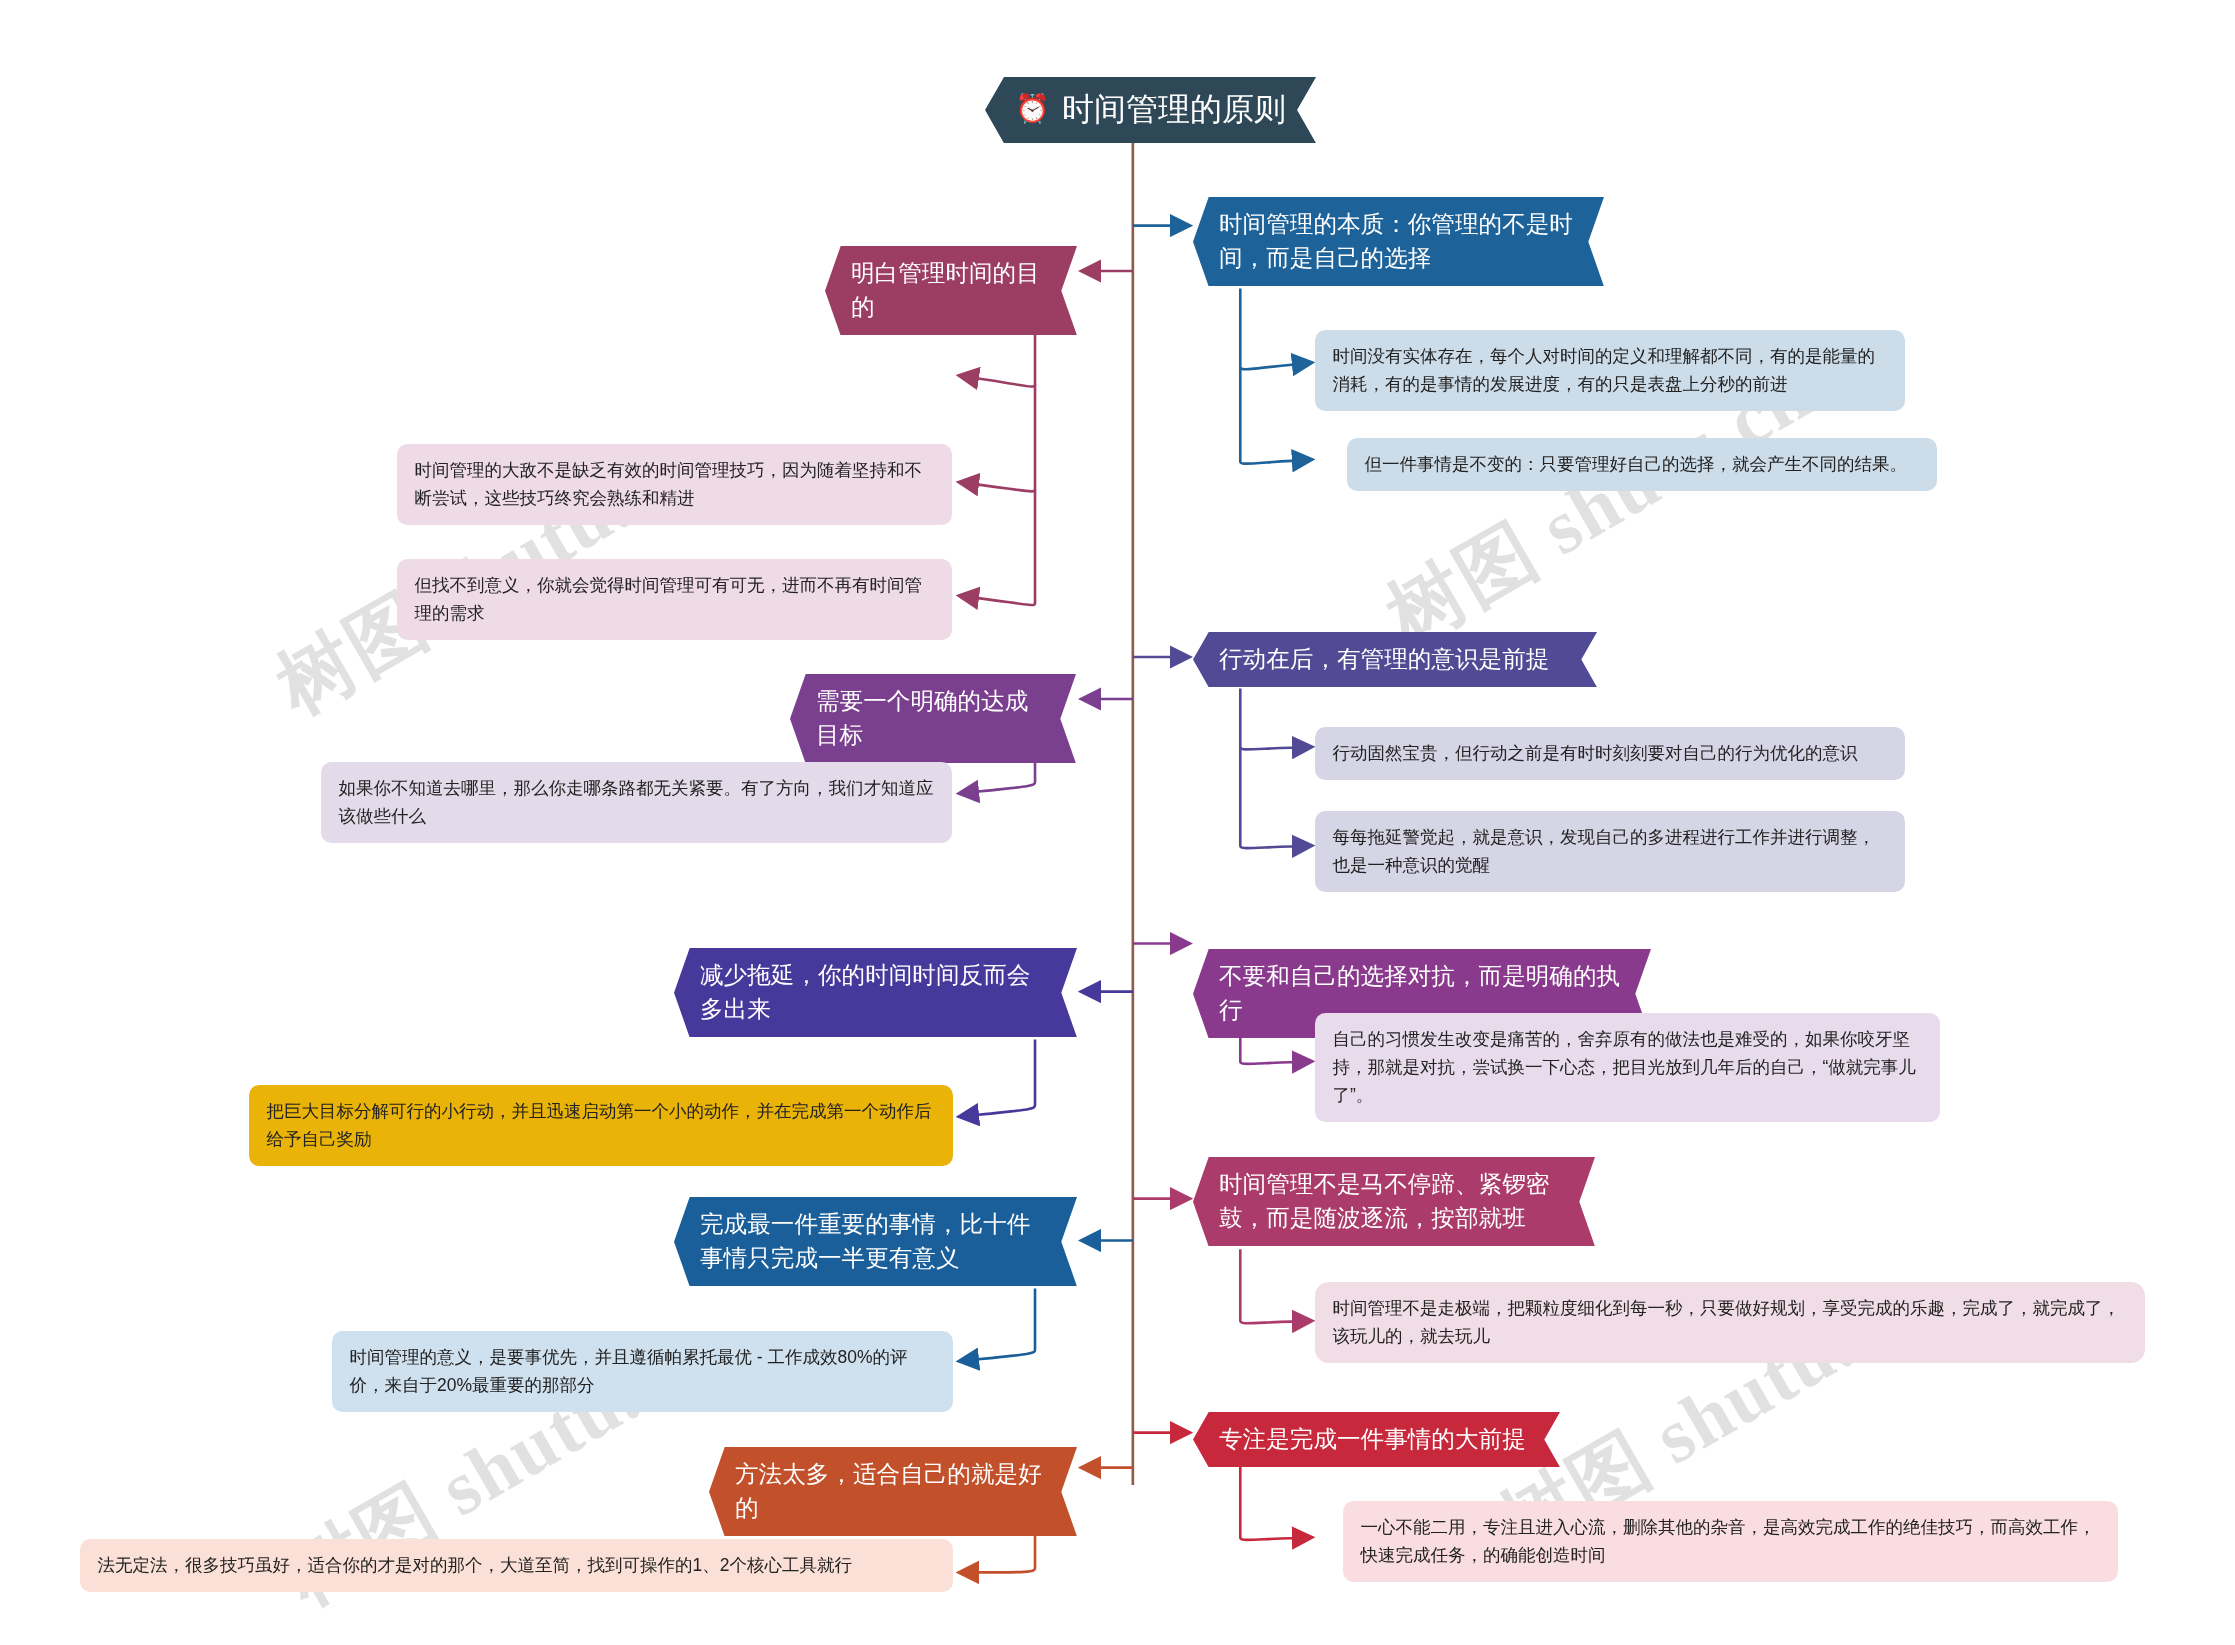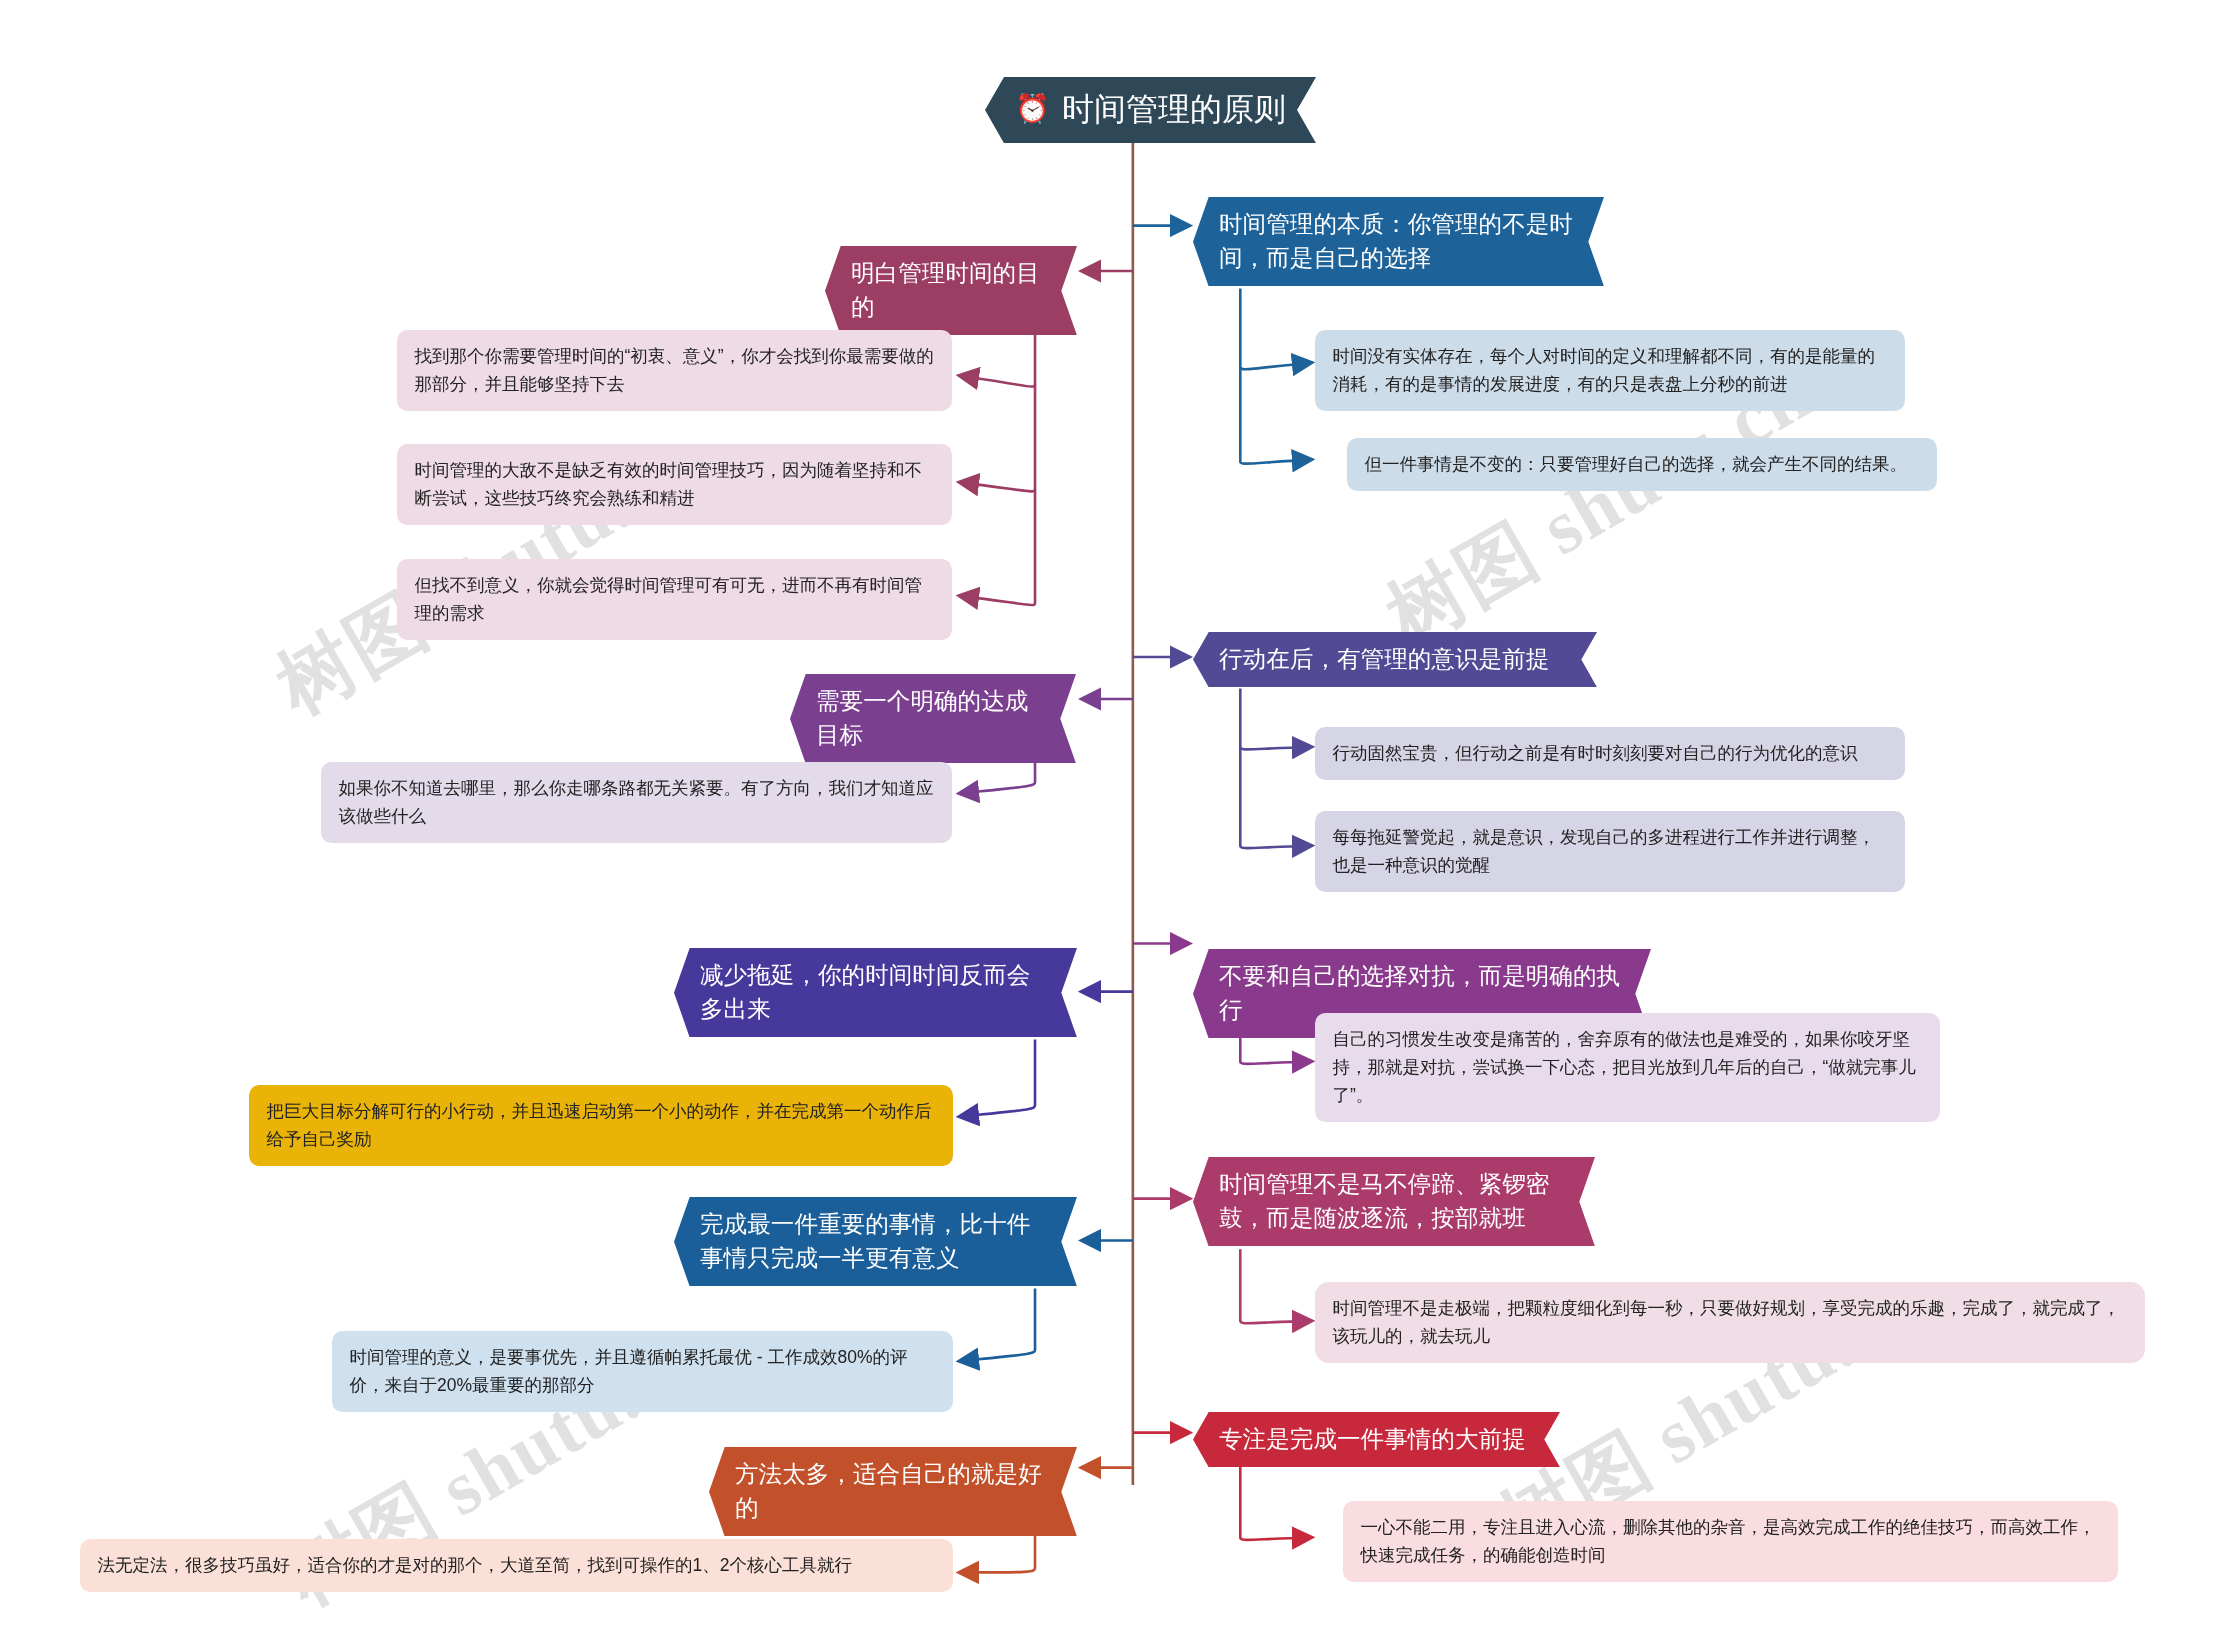--- a/index.html
+++ b/index.html
@@ -153,23 +153,20 @@
   </svg>
 
   <div class="root" style="left:985px; top:77px;">
     <span class="emoji">⏰</span>
     <span>时间管理的原则</span>
   </div>
 
   <div class="l1 left-side" style="left:825px; top:246px; width:252px; background:#9c3d63;">
     <span>明白管理时间的目的</span>
   </div>
-  <div class="l2" style="left:397px; top:330px; width:555px; background:#eedbe5;">
-    <span>找到那个你需要管理时间的“初衷、意义”，你才会找到你最需要做的那部分，并且能够坚持下去</span>
-  </div>
   <div class="l2" style="left:397px; top:444px; width:555px; background:#eedbe5;">
     <span>时间管理的大敌不是缺乏有效的时间管理技巧，因为随着坚持和不断尝试，这些技巧终究会熟练和精进</span>
   </div>
   <div class="l2" style="left:397px; top:559px; width:555px; background:#eedbe5;">
     <span>但找不到意义，你就会觉得时间管理可有可无，进而不再有时间管理的需求</span>
   </div>
 
   <div class="l1 right-side" style="left:1193px; top:197px; width:411px; background:#1d6299;">
     <span>时间管理的本质：你管理的不是时间，而是自己的选择</span>
   </div>

